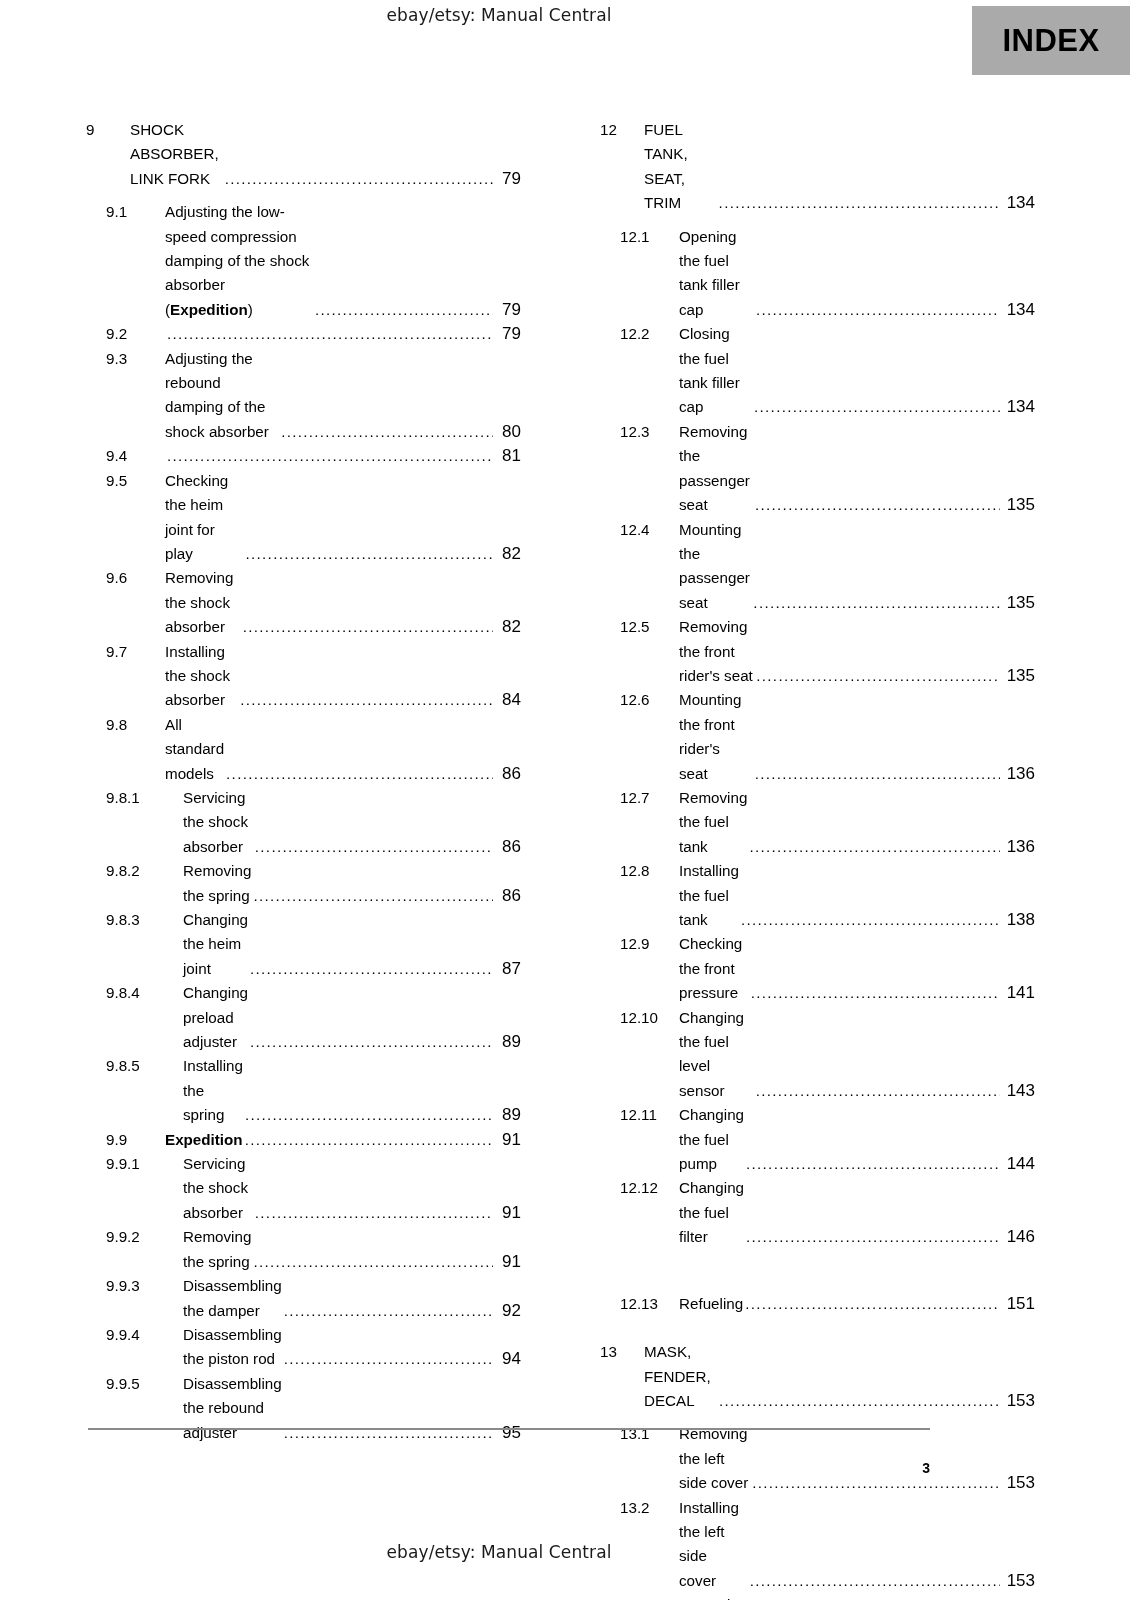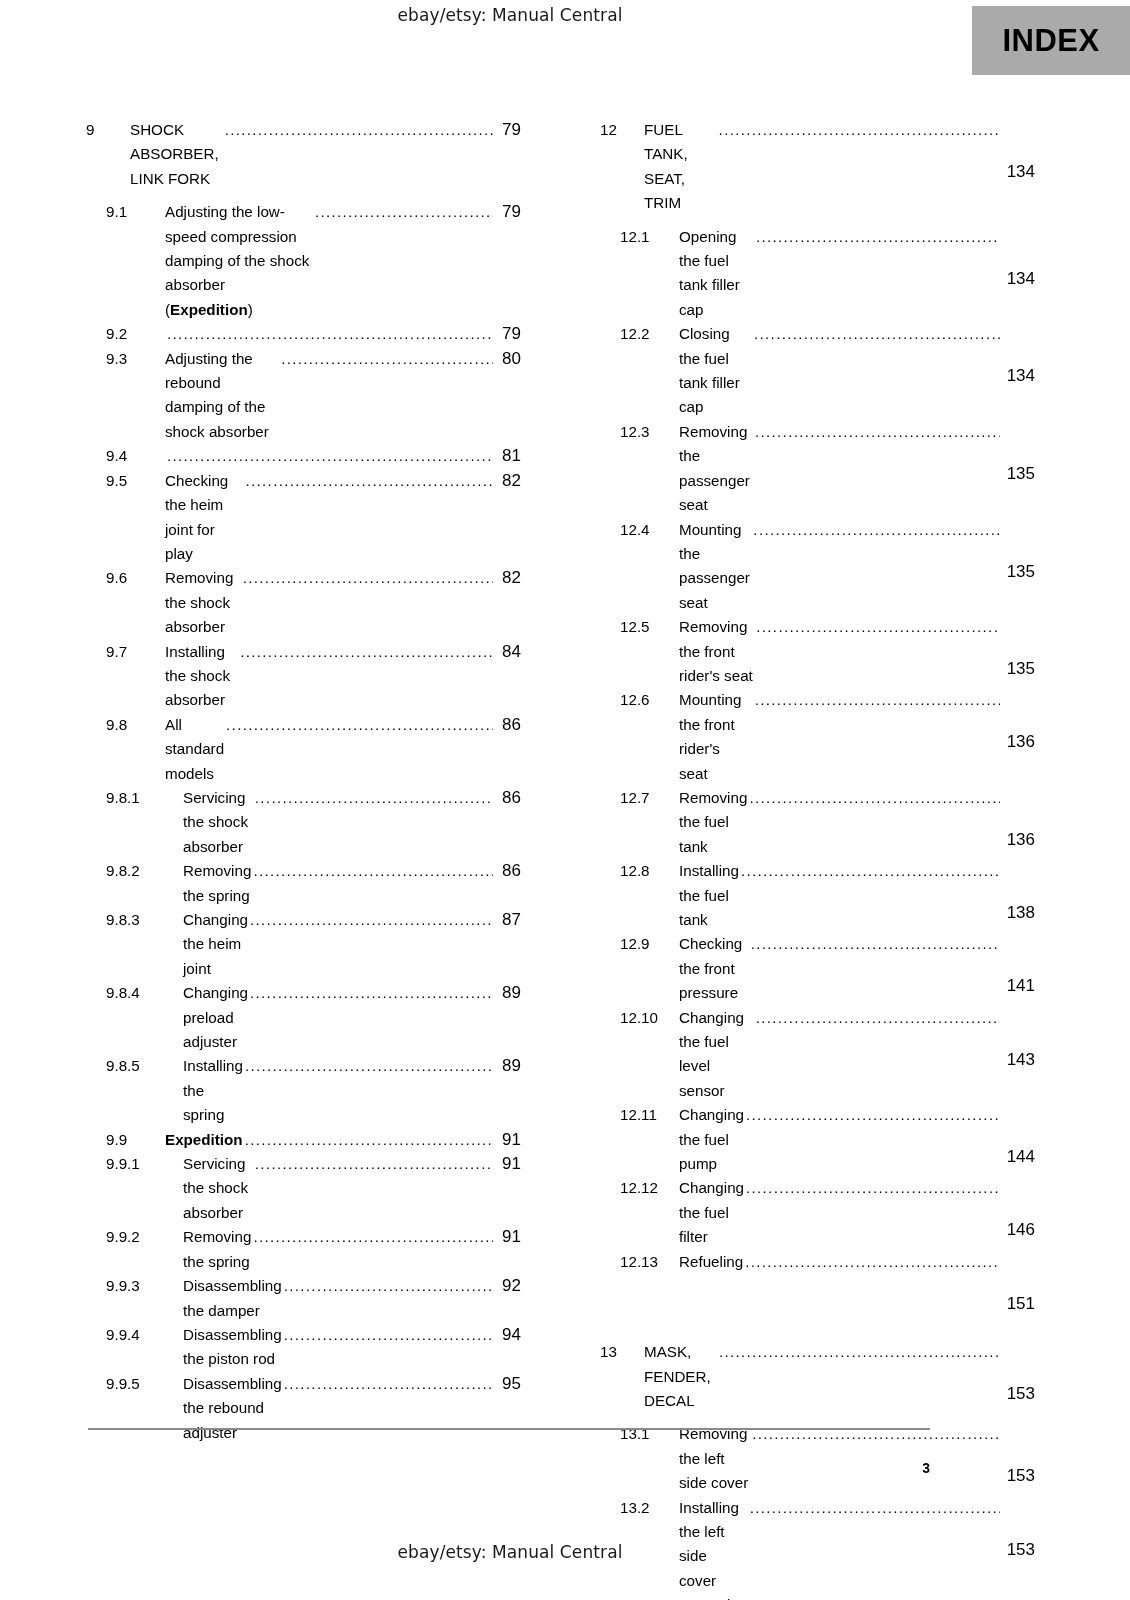--- a/index.html
+++ b/index.html
@@ -12,21 +12,21 @@
     height: 1600px;
     position: relative;
     font-family: "Liberation Sans", sans-serif;
     color: #000000;
     overflow: hidden;
   }
 
   
   .watermark {
     position: absolute;
-    left: 11px;
+    left: 0;
     width: 998px;
     text-align: center;
     font-family: "DejaVu Sans", sans-serif;
     font-size: 17px;
     color: #1a1a1a;
     letter-spacing: 0.1px;
   }
   .watermark-top { top: 5px; }
   .watermark-bottom { top: 1542px; }
 
@@ -115,21 +115,21 @@
   
   .entry-title {
     white-space: normal;
   }
   .title-wrap {
     flex: 1 1 auto;
     min-width: 0;
   }
   .leaderline {
     display: flex;
-    align-items: flex-start;
+    align-items: flex-end;
     width: 100%;
   }
   .leader {
     flex: 1 1 auto;
     overflow: hidden;
     white-space: nowrap;
     letter-spacing: 1.3px;
     font-size: 15.2px;
     padding: 0 2px 0 2px;
     color: #000;

